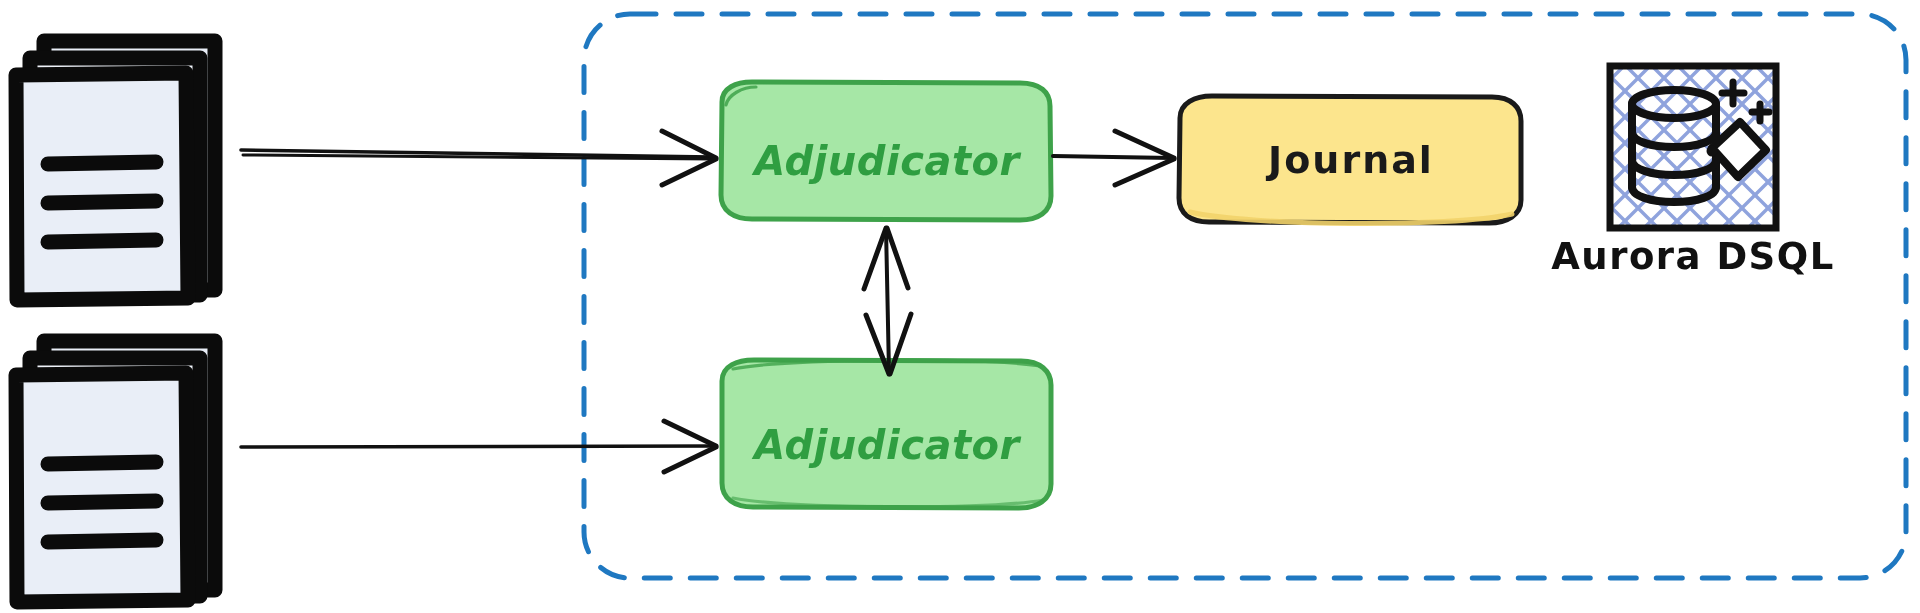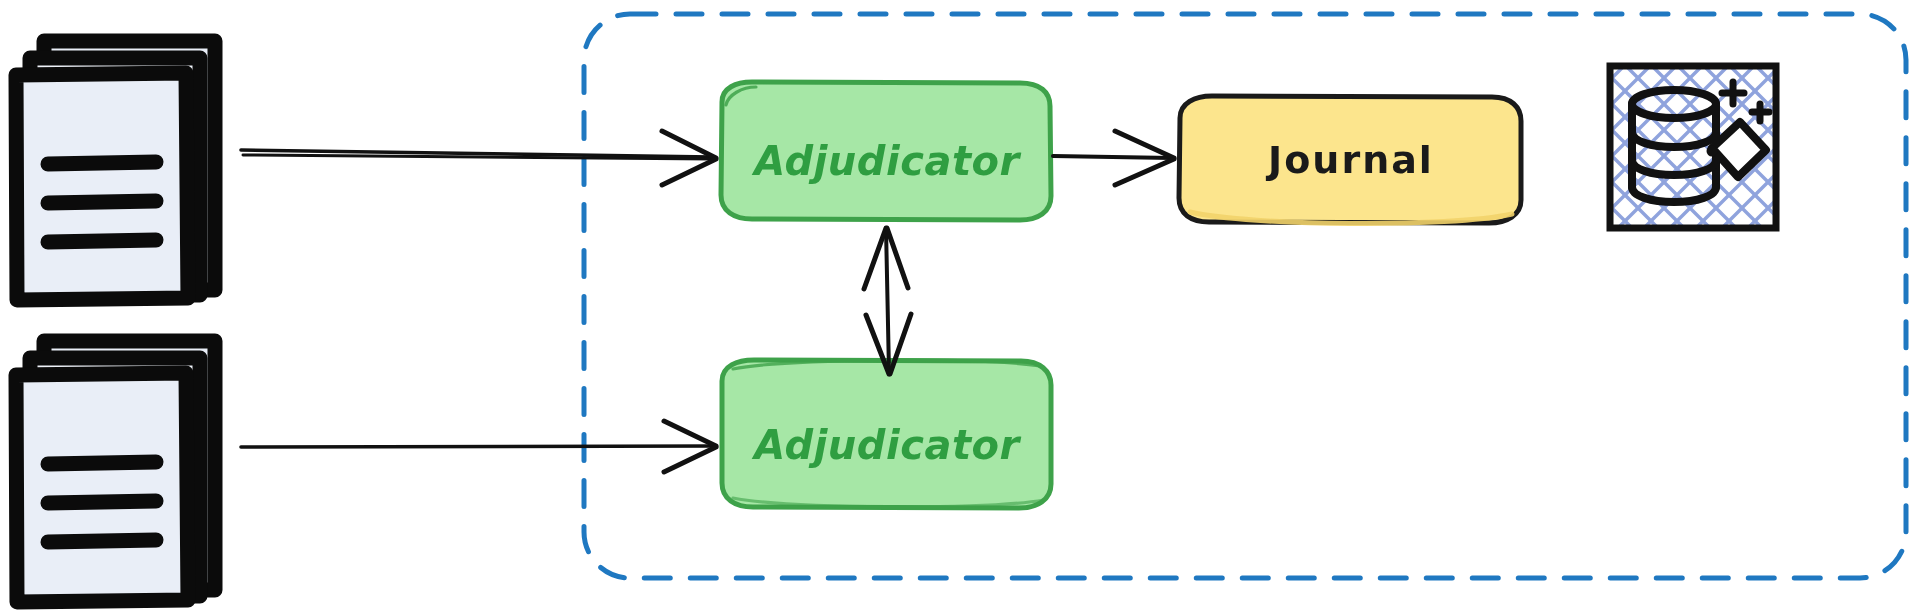--- a/index.html
+++ b/index.html
@@ -199,14 +199,15 @@
     </g>
 
   </svg>
 
   <div class="node-label hand adj-label" style="left:722px; top:102px; width:330px; height:118px; color:#2f9e41;">Adjudicator</div>
 
   <div class="node-label hand adj-label" style="left:722px; top:381px; width:330px; height:127px; color:#2f9e41;">Adjudicator</div>
 
   <div class="node-label hand-up journal-label" style="left:1180px; top:96px; width:342px; height:127px; color:#1a1a1a;text-align:right;">Journal</div>
 
+  <div class="node-label hand-up dsql-label" style="left:1528px; top:232px; width:330px; height:48px; color:#111111;">Aurora DSQL</div>
 
 </div>
 
 </body></html>

